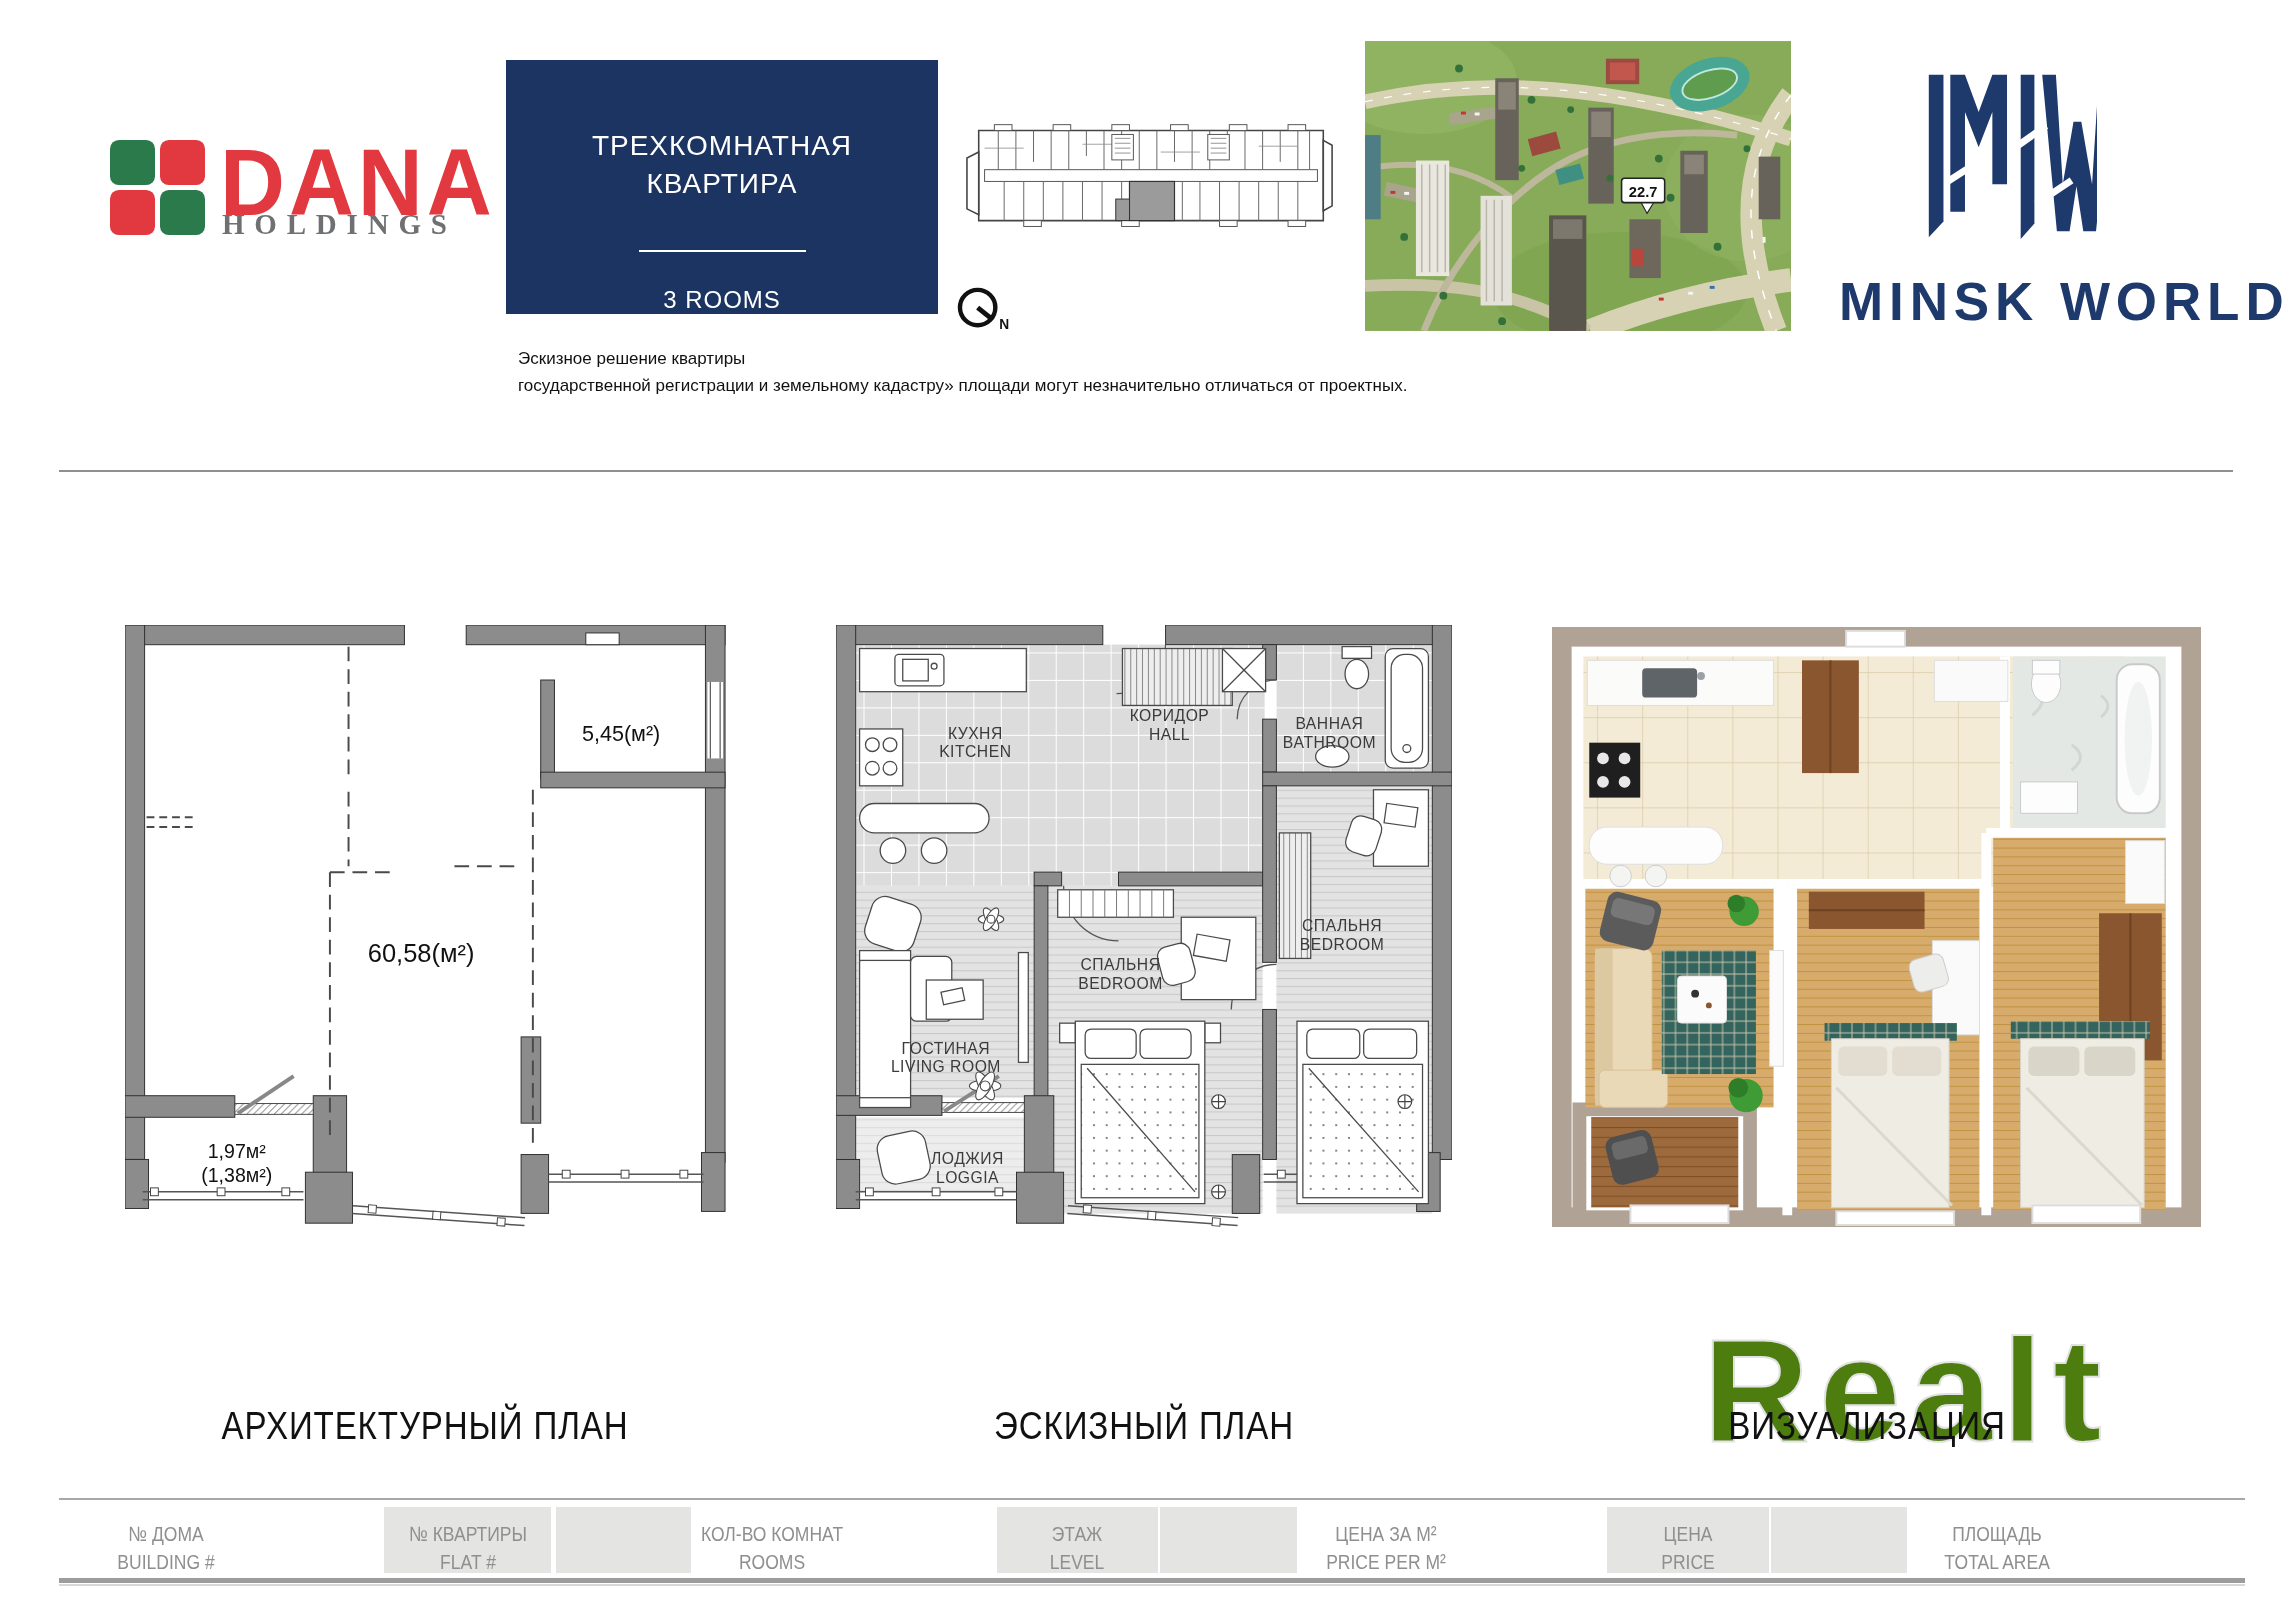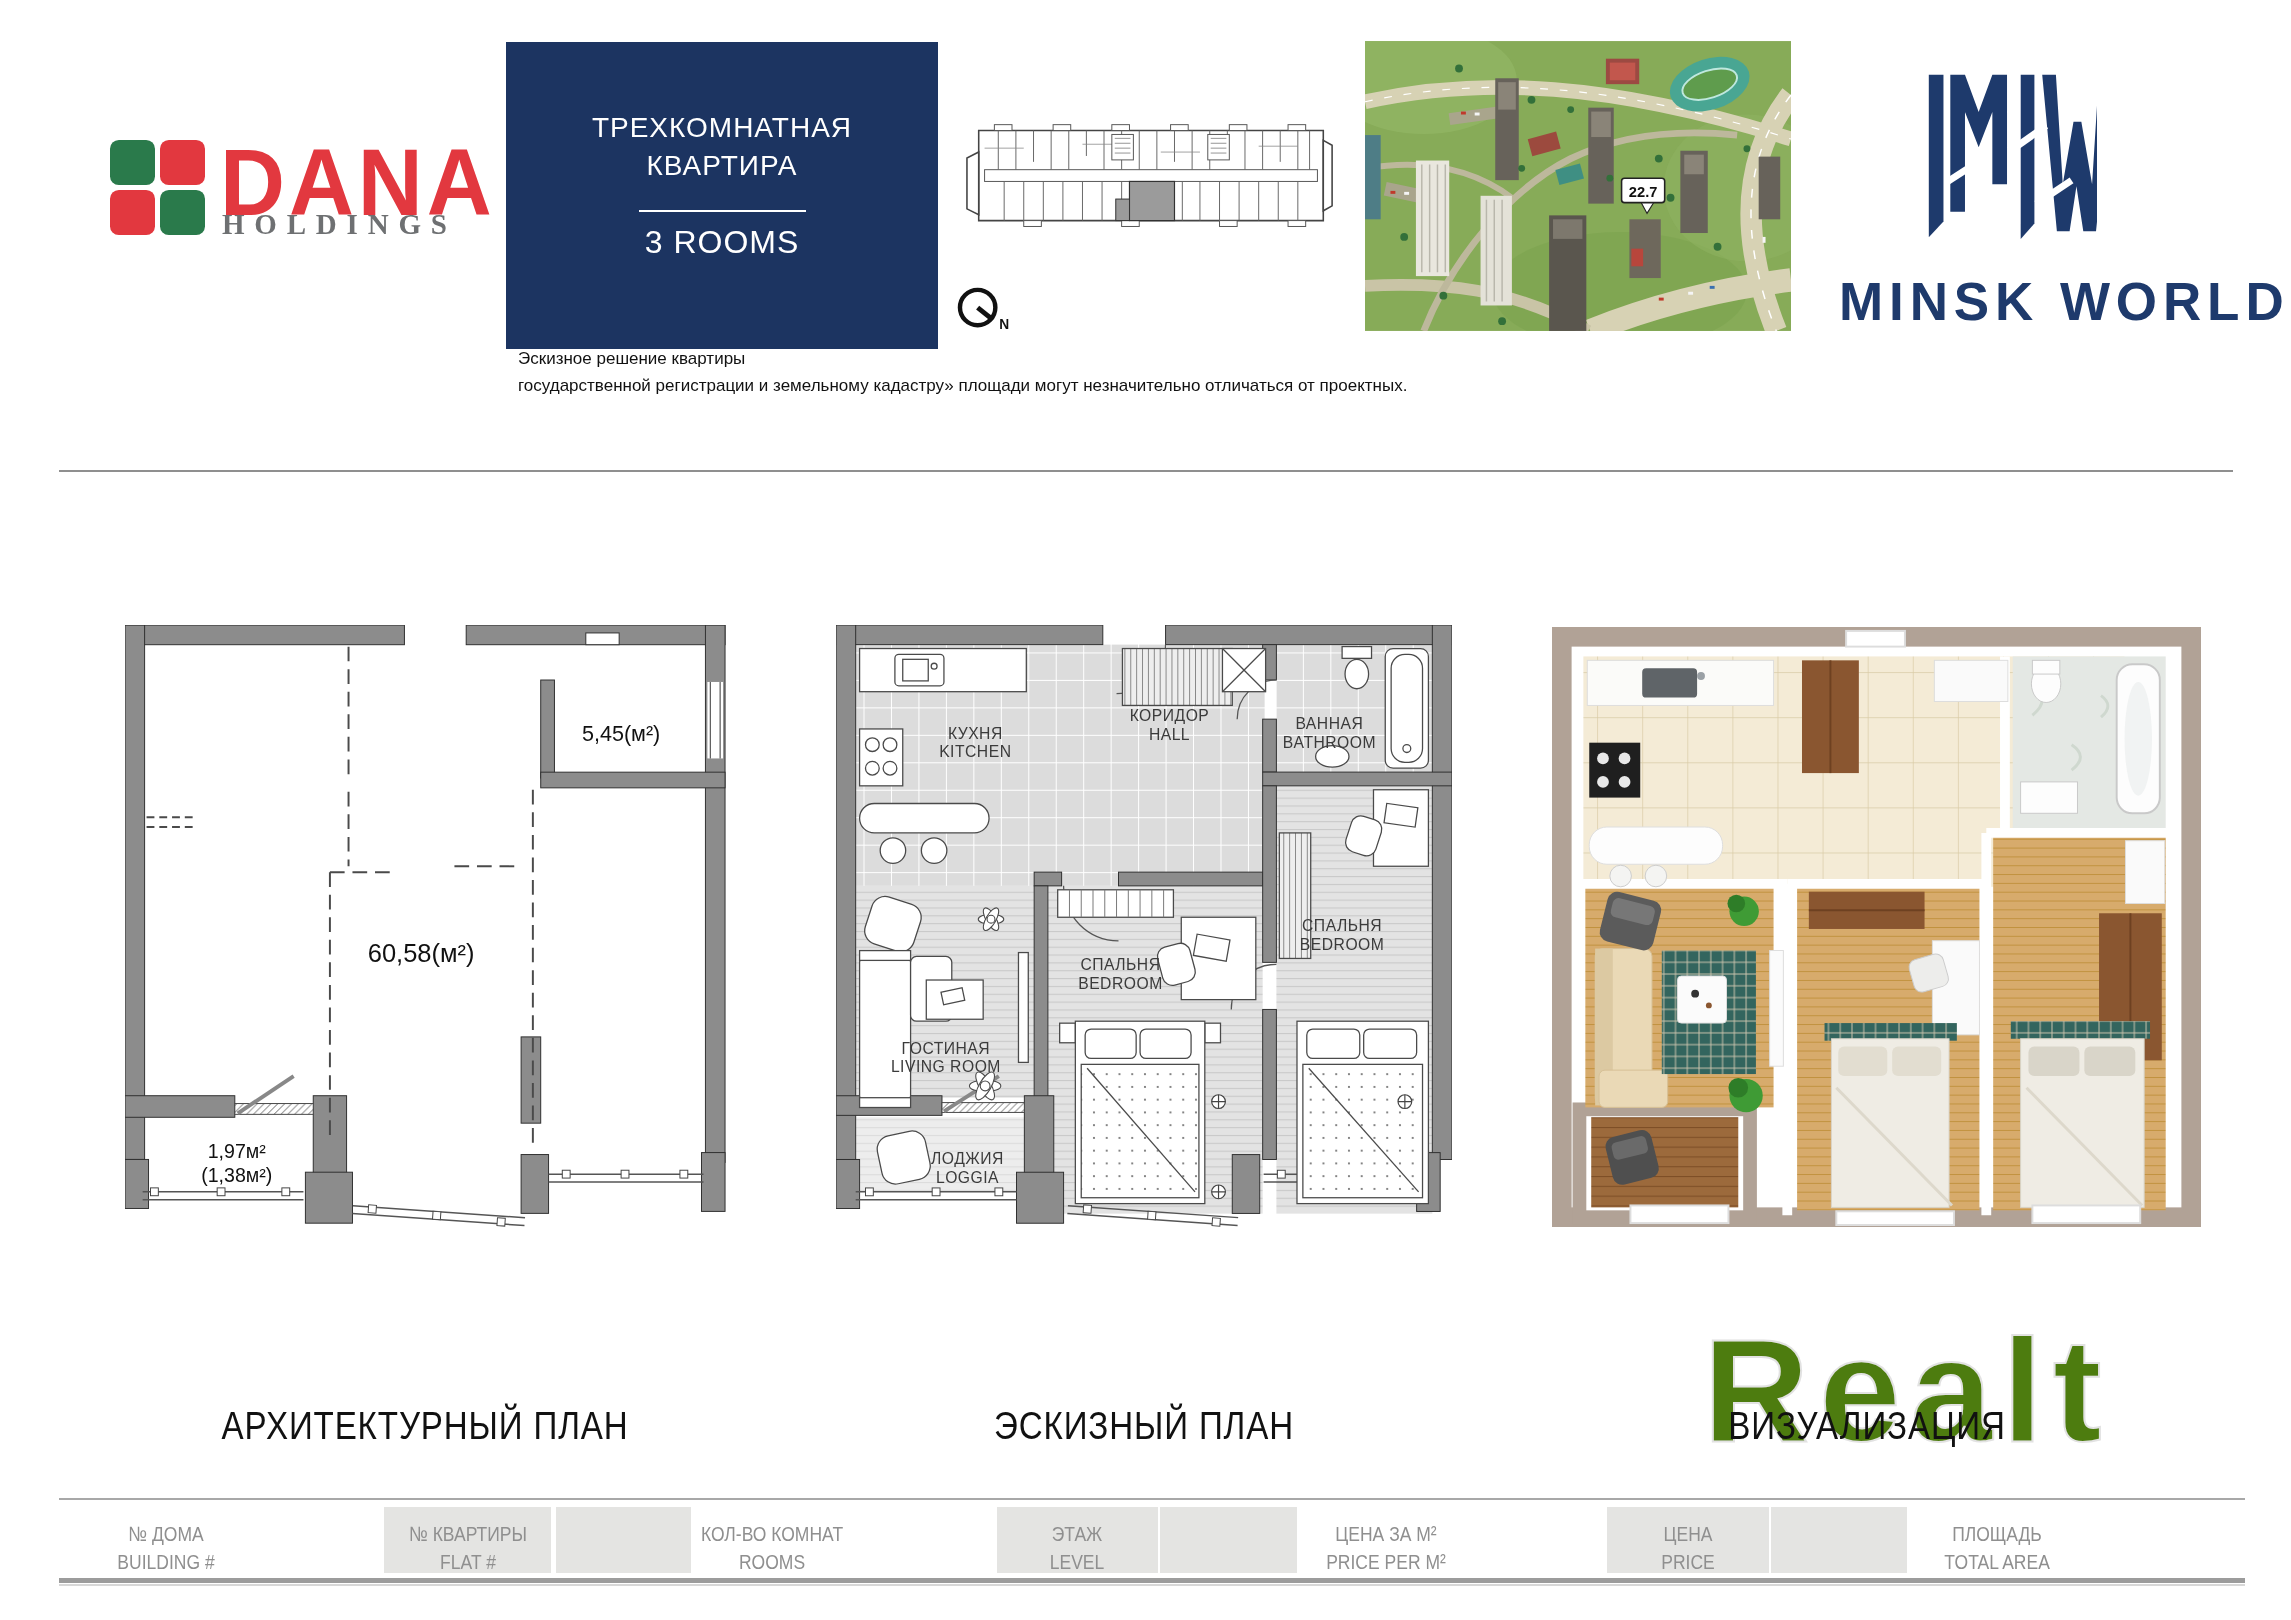--- a/index.html
+++ b/index.html
@@ -8,21 +8,21 @@
   .abs{position:absolute;}
   
   .dana-squares{display:grid;grid-template-columns:45px 45px;grid-template-rows:45px 45px;gap:4.9px;}
   .dana-sq{border-radius:8.8px;}
   .dana-name{font-size:90px;font-weight:800;letter-spacing:3.9px;line-height:1;transform:scaleY(1.05);transform-origin:left top;}
   .dana-sub{font-size:29px;font-weight:700;letter-spacing:9.8px;}
   
   .titlebox{background:#1c3461;color:#fff;display:flex;flex-direction:column;align-items:center;justify-content:flex-start;text-align:center;}
   .titlebox .t1{font-size:28px;letter-spacing:1px;line-height:1.35;margin-top:67px;}
   .titlebox .rule{width:167px;height:2px;background:#fff;margin:25.5px 0 0 0;}
-  .titlebox .t2{font-size:32px;letter-spacing:1px;margin-top:12px;}
+  .titlebox .t2{font-size:24px;letter-spacing:1px;margin-top:12px;}
   
   .caption{position:absolute;font-size:39px;letter-spacing:1px;color:#111;white-space:nowrap;
            transform:translateX(-50%) scaleX(.85);z-index:2;}
   .disc{font-size:17px;line-height:27.4px;color:#111;margin-left:12px;}
   .mw-word{font-size:53px;font-weight:700;letter-spacing:5.9px;color:#1e3a6c;white-space:nowrap;}
   
   .fbox{position:absolute;background:#e4e4e2;top:1507px;height:66px;}
   .flabel{position:absolute;top:1520px;text-align:center;color:#8f8f8f;font-size:20.6px;line-height:1.38;
           transform:translateX(-50%) scaleX(.85);white-space:nowrap;z-index:2;}
   .hline{position:absolute;background:#a8a8a8;z-index:3;}
@@ -40,21 +40,21 @@
     <div class="dana-squares">
       <div class="dana-sq" style="background:#2a7a4b"></div>
       <div class="dana-sq" style="background:#e2383f"></div>
       <div class="dana-sq" style="background:#e2383f"></div>
       <div class="dana-sq" style="background:#2a7a4b"></div>
     </div>
   </div>
   <div class="abs dana-name" style="left:220px;top:135px;color:#e2383f;">DANA</div>
   <div class="abs dana-sub" style="left:222px;top:208px;color:#6e7072;font-family:Liberation Serif, serif;">HOLDINGS</div>
 
-  <div class="abs titlebox" style="left:506px;top:42px;width:432px;height:307px;">
+  <div class="abs titlebox" style="left:506px;top:60px;width:432px;height:254px;justify-content:space-between;">
     <div class="t1">
       <div>ТРЕХКОМНАТНАЯ</div>
       <div>КВАРТИРА</div>
     </div>
     <div class="rule"></div>
     <div class="t2">3 ROOMS</div>
   </div>
 
   <svg class="abs" style="left:965px;top:101px;" width="372" height="155" viewBox="0 0 380 158">
     <g stroke="#444" stroke-width="1.6" fill="#fff">

